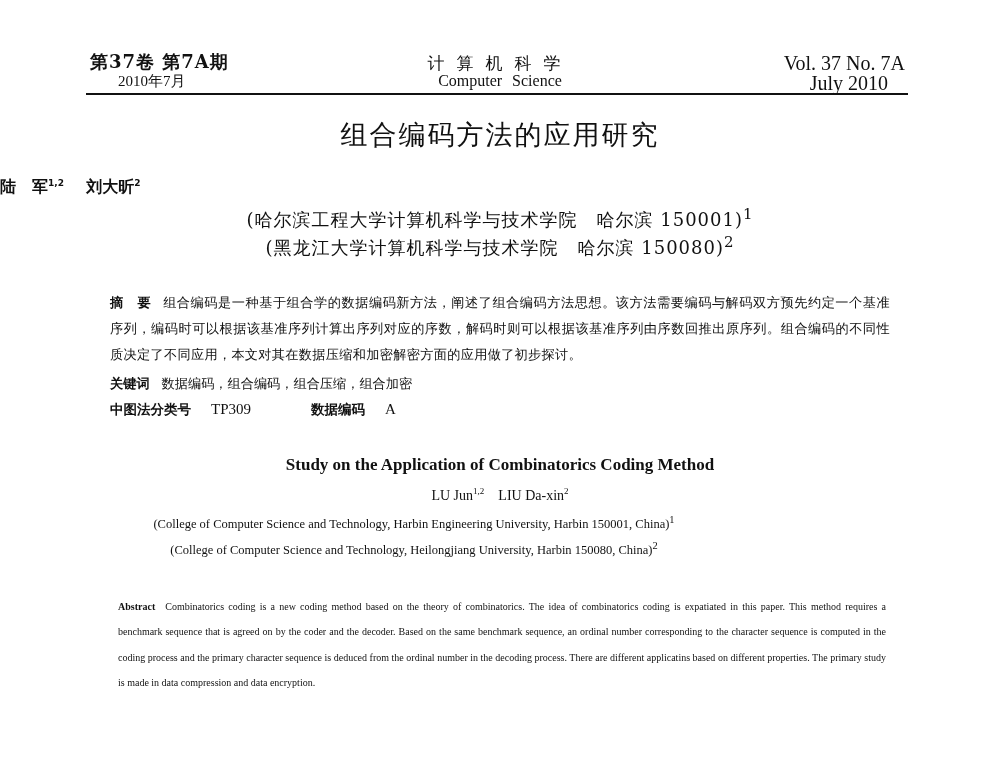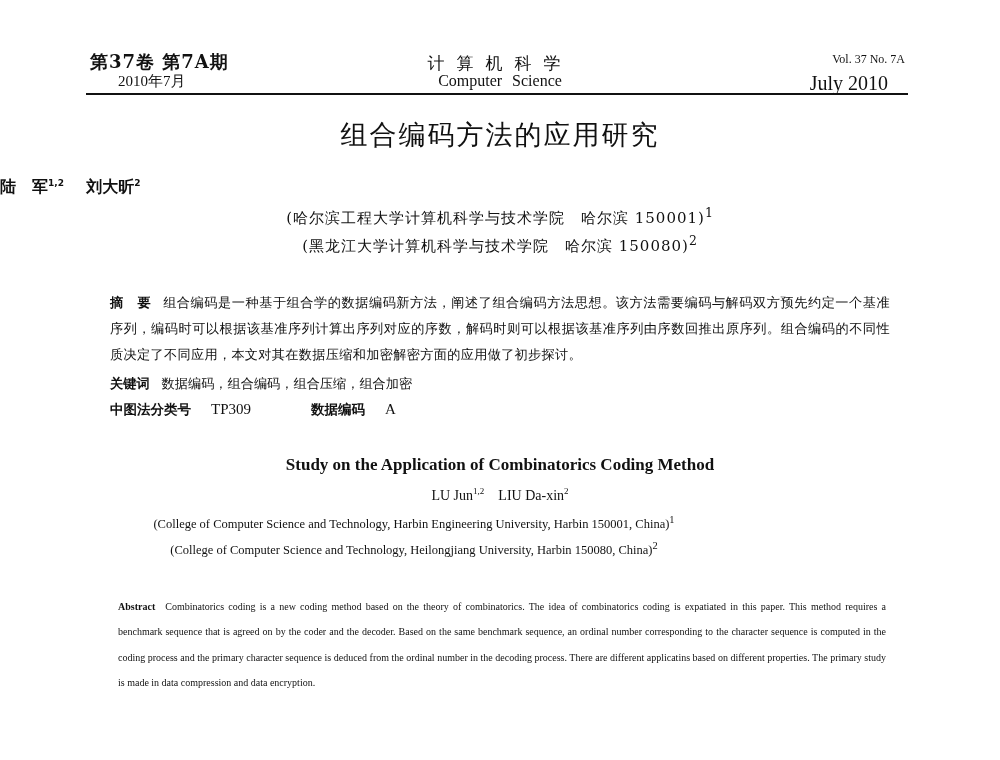--- a/index.html
+++ b/index.html
@@ -2,27 +2,27 @@
 <html><head>
 <meta charset="utf-8">
 <style>
   html, body { margin: 0; padding: 0; background: #ffffff; }
   body { width: 1000px; height: 760px; position: relative; overflow: hidden; color: #111; font-family: "DejaVu Serif", serif; }
   .abs { position: absolute; }
   .hdr-left1 { left: 90px; top: 50px; font-size: 18px; font-weight: bold; font-family: "DejaVu Serif", serif; letter-spacing: 1px; }
   .hdr-left2 { left: 118px; top: 72px; font-size: 15px; font-family: "Liberation Serif", serif; }
   .hdr-mid1 { left: 0; width: 1000px; top: 52px; text-align: center; font-size: 17px; letter-spacing: 12px; font-family: "DejaVu Serif", serif; }
   .hdr-mid2 { left: 0; width: 1000px; top: 72px; text-align: center; font-size: 16px; font-family: "Liberation Serif", serif; word-spacing: 6px; }
-  .hdr-right1 { right: 95px; top: 52px; font-size: 12px; font-family: "Liberation Serif", serif; }
+  .hdr-right1 { right: 95px; top: 52px; font-size: 20px; font-family: "Liberation Serif", serif; }
   .hdr-right2 { right: 112px; top: 72px; font-size: 20px; font-family: "Liberation Serif", serif; }
   .hdr-rule { left: 86px; top: 93px; width: 822px; height: 2px; background: #111; }
   .title-cn { left: 0; width: 1000px; top: 117px; text-align: center; font-size: 27px; font-family: "DejaVu Sans", sans-serif; letter-spacing: 2px; }
   .authors-cn { left: 0; width: 1000px; top: 177px; font-size: 16px; font-weight: bold; font-family: "DejaVu Sans", sans-serif; }
   .authors-cn sup, .authors-en sup, .aff sup { font-size: 9px; }
-  .aff-cn { left: 0; width: 1000px; text-align: center; font-size: 15px; font-family: "DejaVu Serif", serif; letter-spacing: 1px; }
+  .aff-cn { left: 0; width: 1000px; text-align: center; font-size: 18px; font-family: "DejaVu Serif", serif; letter-spacing: 1px; }
   .aff-cn1 { top: 205px; }
   .aff-cn2 { top: 233px; }
   .abs-cn { left: 110px; width: 780px; top: 290px; font-size: 13.2px; line-height: 26px; font-family: "DejaVu Serif", serif; letter-spacing: 0.3px; text-align: justify; }
   .lbl-bold { font-weight: bold; font-family: "DejaVu Sans", sans-serif; margin-right: 12px; }
   .kw-cn { left: 110px; top: 375px; font-size: 13.2px; font-family: "DejaVu Serif", serif; }
   .cls-cn { left: 110px; top: 401px; font-size: 13.5px; font-family: "DejaVu Sans", sans-serif; }
   .cls-cn .val { font-family: "Liberation Serif", serif; font-size: 15px; margin-left: 20px; margin-right: 60px; }
   .title-en { left: 0; width: 1000px; top: 455px; text-align: center; font-size: 17px; font-weight: bold; font-family: "Liberation Serif", serif; }
   .authors-en { left: 0; width: 1000px; top: 486px; text-align: center; font-size: 14px; font-family: "Liberation Serif", serif; }
   .authors-en span + span { margin-left: 14px; }

